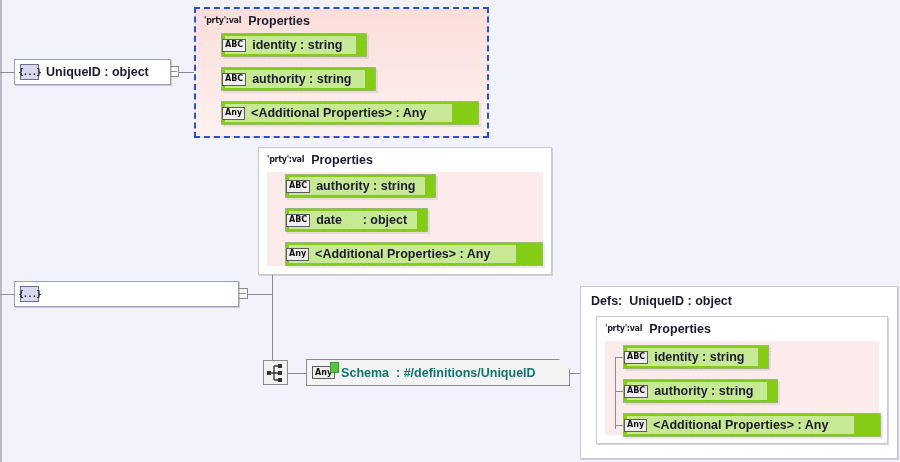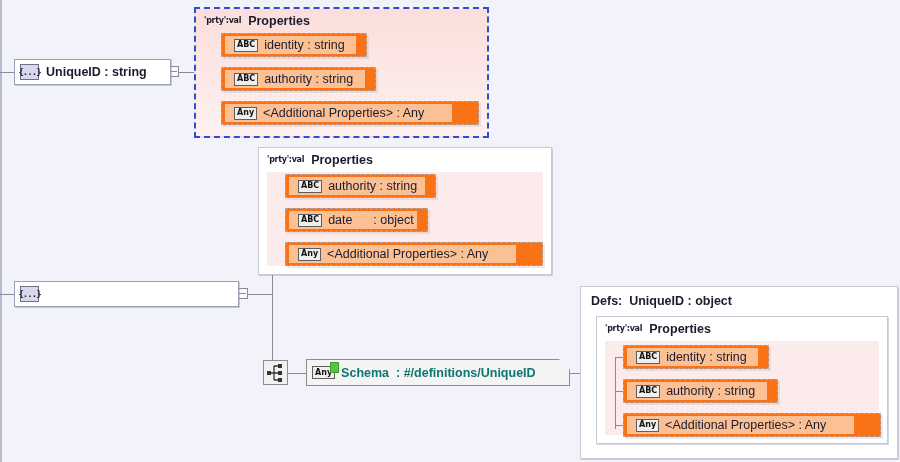--- a/index.html
+++ b/index.html
@@ -138,24 +138,24 @@
     line-height: 1;
     letter-spacing: -0.3px;
   }
 
   
   .prop-row {
     position: absolute;
     height: 24px;
     box-sizing: border-box;
     border: 1px dashed #a9a9b4;
-    background: #f97316;
-    display: flex;
-    align-items: center;
-    padding-left: 12px;
+    background: #84cc16;
+    display: flex;
+    align-items: center;
+    padding-left: 0;
     box-shadow: 2px 2px 0 rgba(150,140,150,.18);
   }
   .prop-row .row-white {
     position: absolute;
     left: 3px;
     top: 2px;
     bottom: 2px;
     right: 10px;
     background: #ffffff;
     opacity: .55;
@@ -163,21 +163,21 @@
   .prop-row.wide .row-white { right: 26px; }
   .prop-content {
     position: relative;
     display: flex;
     align-items: center;
     gap: 6px;
     z-index: 2;
   }
   .prop-label {
     font-size: 12.5px;
-    font-weight: normal;
+    font-weight: bold;
     color: #1b1b2e;
     white-space: pre;
   }
 
   
   .icon-tag {
     border: 1px solid #5d5d5d;
     background: #f0eeee;
     color: #111;
     font-family: "DejaVu Sans", sans-serif;
@@ -267,21 +267,21 @@
   <div class="stub" style="left:168px; top:66px;"></div>
   <div class="line-h" style="left:179px; top:72px; width:22px;"></div>
 
   <div class="line-v" style="left:213px; top:45px; height:72px;"></div>
   <div class="line-h" style="left:213px; top:45px; width:10px;"></div>
   <div class="line-h" style="left:213px; top:79px; width:10px;"></div>
   <div class="line-h" style="left:213px; top:113px; width:10px;"></div>
 
   <div class="obj-node" style="left:14px; top:59px; width:157px;">
     <span class="icon-obj">{...}</span>
-    <span class="obj-label">UniqueID : string</span>
+    <span class="obj-label">UniqueID : object</span>
   </div>
 
   <div class="prop-group selected" style="left:194px; top:7px; width:295px; height:131px;">
 
     <div class="pg-header">
       <span class="icon-prty">'prty':val</span>
       <span class="pg-title">Properties</span>
     </div>
   </div>
   <div class="prop-row" style="left:221px; top:33px; width:146px;">

